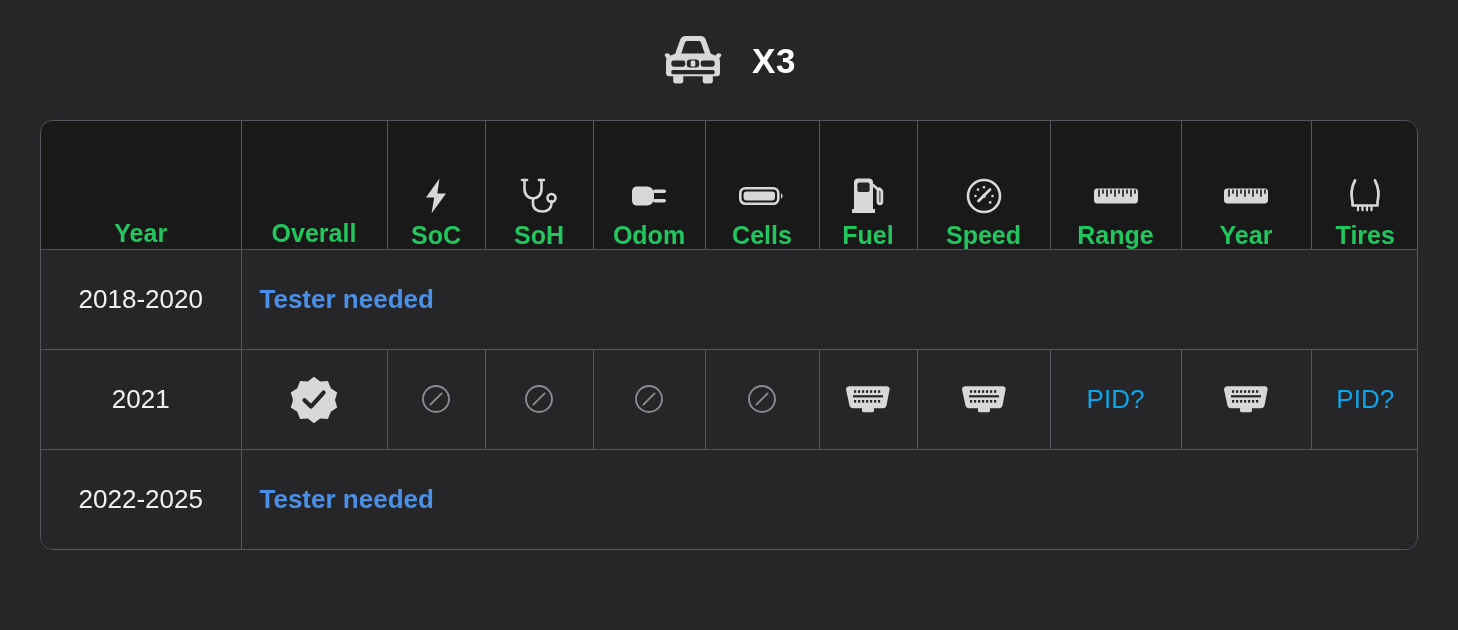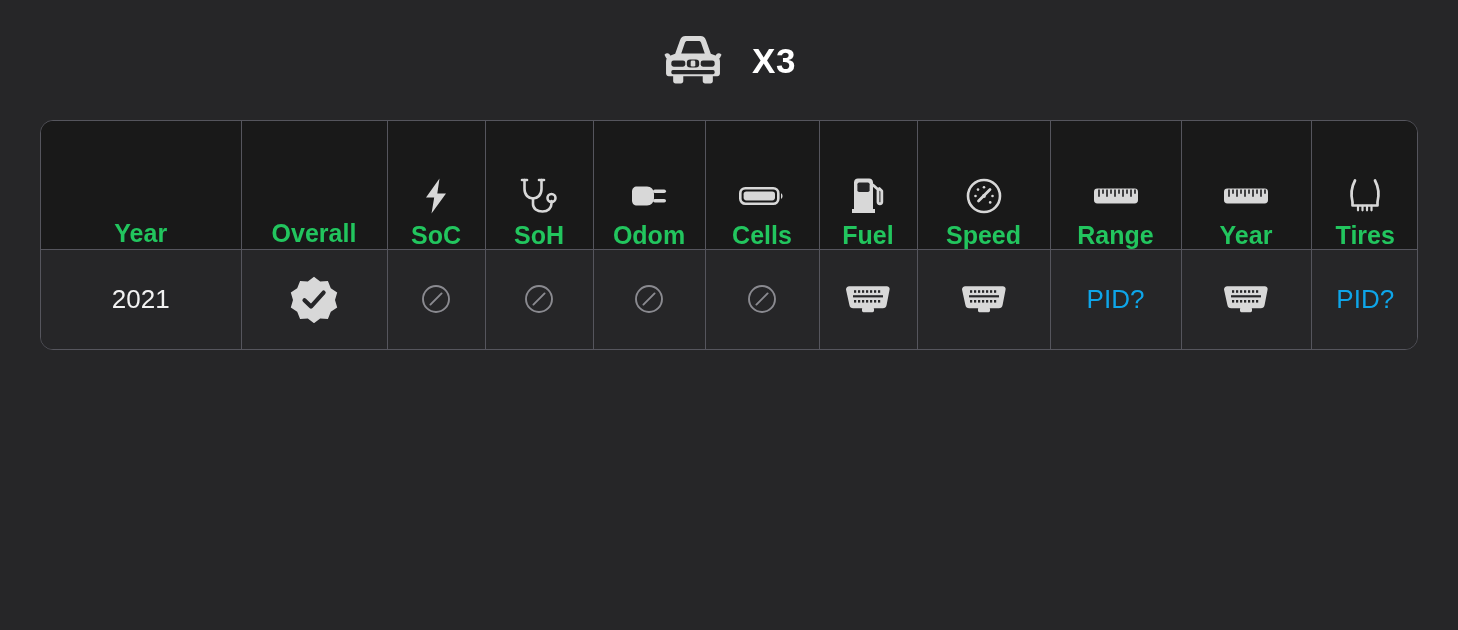--- a/index.html
+++ b/index.html
@@ -343,20 +343,32 @@
               </span>
               <span class="th-label">Tires</span>
             </div>
           </th>
 
         </tr>
       </thead>
 
       <tbody>
 
+        <tr>
+          <td>
+            <div class="cell-inner">
+              <span class="year-cell">2018-2020</span>
+            </div>
+          </td>
+          <td class="tester-cell" colspan="10">
+            <div class="cell-inner">
+              <a class="tester-link" href="#">Tester needed</a>
+            </div>
+          </td>
+        </tr>
 
         <tr>
           <td>
             <div class="cell-inner">
               <span class="year-cell">2021</span>
             </div>
           </td>
 
           <td>
             <div class="cell-inner">
@@ -503,18 +515,30 @@
             </div>
           </td>
 
           <td>
             <div class="cell-inner">
               <span class="pid-text">PID?</span>
             </div>
           </td>
         </tr>
 
+        <tr>
+          <td>
+            <div class="cell-inner">
+              <span class="year-cell">2022-2025</span>
+            </div>
+          </td>
+          <td class="tester-cell" colspan="10">
+            <div class="cell-inner">
+              <a class="tester-link" href="#">Tester needed</a>
+            </div>
+          </td>
+        </tr>
 
       </tbody>
     </table>
   </div>
 
 </div>
 
 </body></html>

